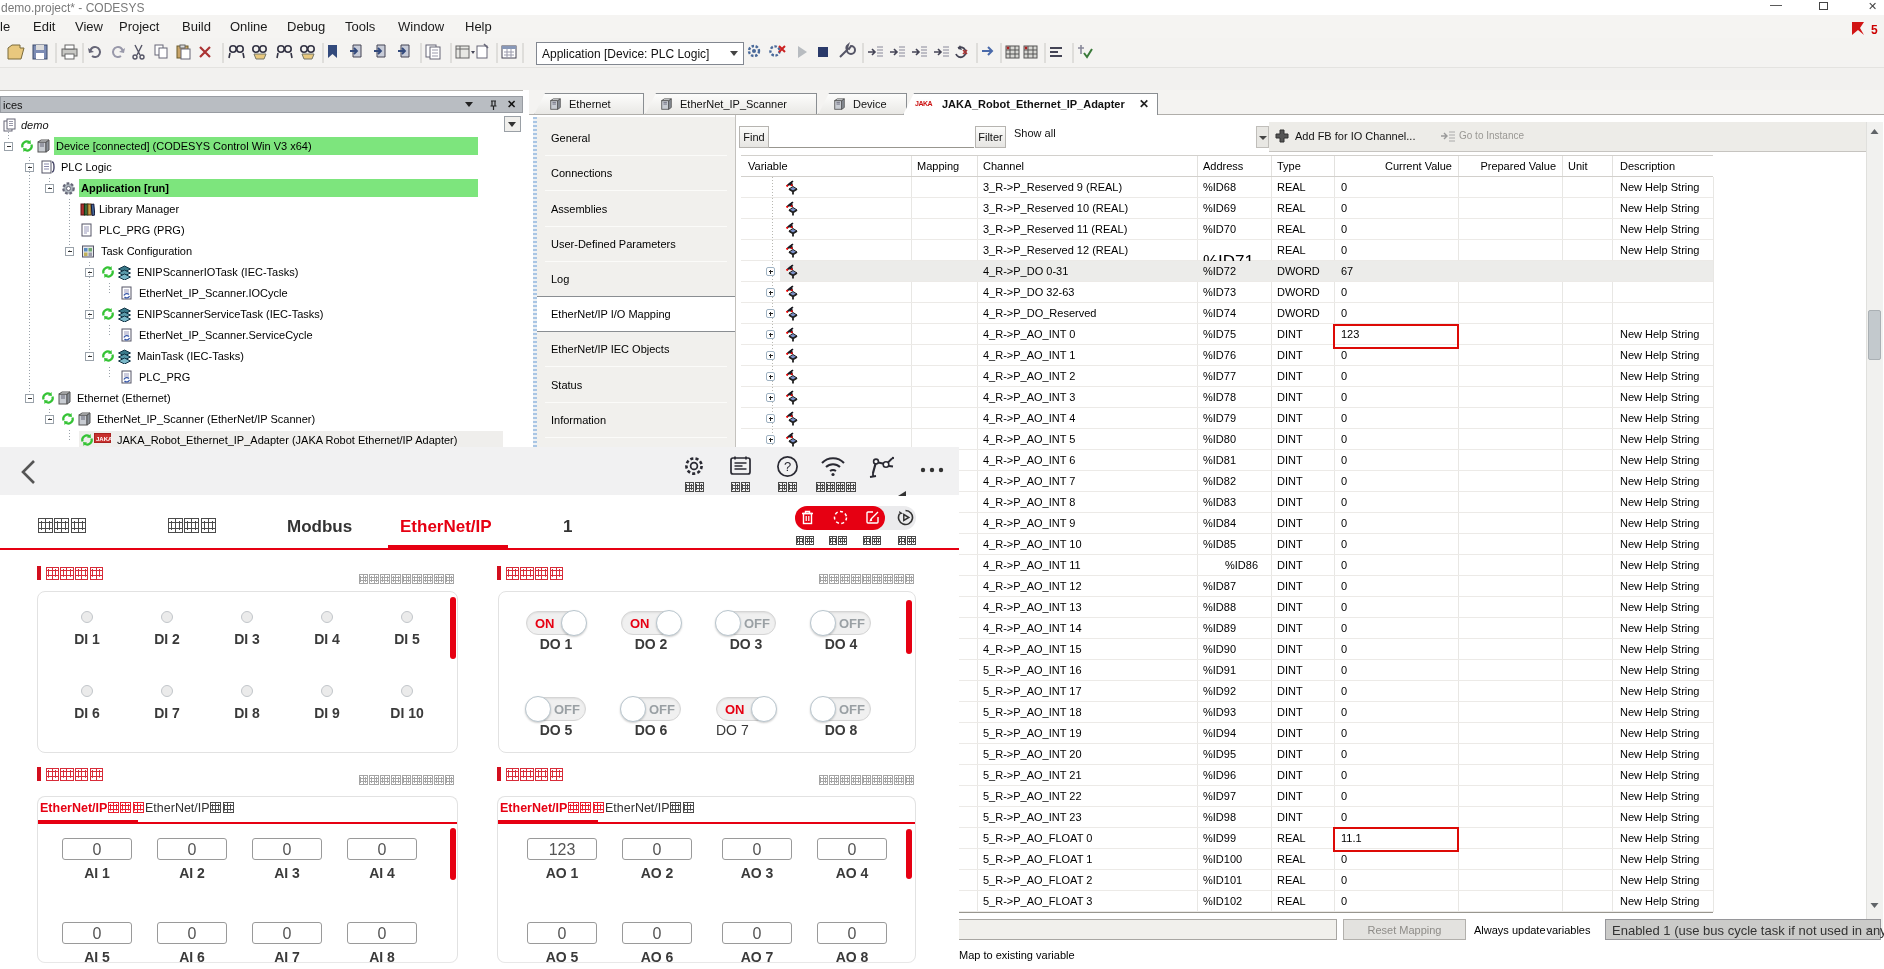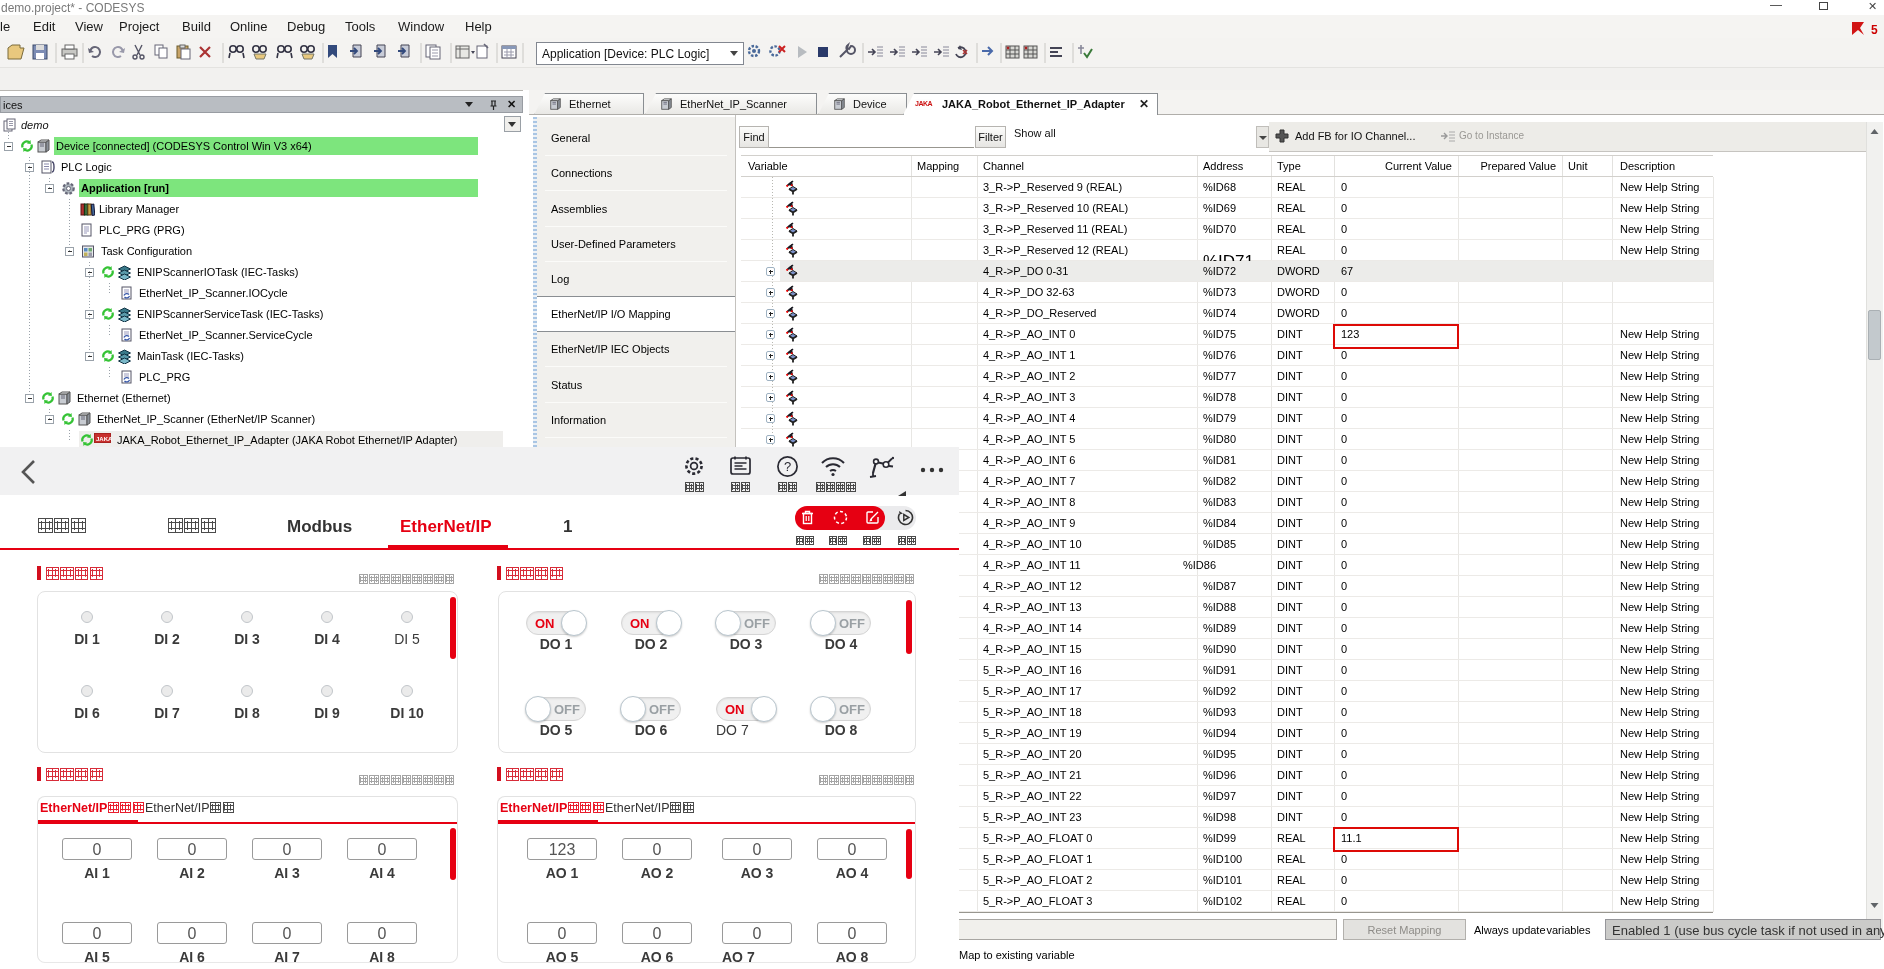--- a/index.html
+++ b/index.html
@@ -785,21 +785,21 @@
     </div>
 <svg class="a" style="left:43px;top:3px" width="14" height="15" viewBox="0 0 14 15">
       <path d="M8 1 l1 5 -6-1 2-2z" fill="#1a1a22"></path>
       <path d="M9 1 l-6 5" stroke="#1a1a22" stroke-width="1.6"></path>
       <circle cx="3.2" cy="5.8" r="1.1" fill="#e00"></circle>
       <circle cx="7.8" cy="5.2" r="1" fill="#e00"></circle>
       <path d="M9 6.5 l4 2.5 -4 2.5 -4-2.5z" fill="#7a90c8" stroke="#222"></path>
       <path d="M5 9 l4 2.5 4-2.5 M9 11.5 v3" stroke="#222" stroke-width="1.8" fill="none"></path>
     </svg>
 <div class="a" style="left:242px;top:0;height:21px;line-height:21px;font-size:11px;color:#000;white-space:nowrap">4_R-&gt;P_AO_INT 11</div>
-<div class="a" style="left:442px;top:0;height:21px;line-height:21px;font-size:11px;color:#000">%ID86</div>
+<div class="a" style="left:484px;top:0;height:21px;line-height:21px;font-size:11px;color:#000">%ID86</div>
 <div class="a" style="left:536px;top:0;height:21px;line-height:21px;font-size:11px;color:#000">DINT</div>
 <div class="a" style="left:600px;top:0;height:21px;line-height:21px;font-size:11px;color:#000">0</div>
 <div class="a" style="left:879px;top:0;height:21px;line-height:21px;font-size:11px;color:#000;white-space:nowrap">New Help String</div>
 </div>
 <div class="a" style="left:741px;top:576px;width:972px;height:21px">
 <div class="a" style="left:0;top:20px;width:972px;height:1px;background:#eceae7"></div>
 <div class="a" style="left:25px;top:6px;width:9px;height:9px;background:#fff;border:1px solid #9fb2c2;border-radius:2px">
       <div class="a" style="left:1.5px;top:3px;width:4px;height:1px;background:#222"></div>
       <div class="a" style="left:3px;top:1.5px;width:1px;height:4px;background:#222"></div>
     </div>
@@ -1218,21 +1218,21 @@
 <div class="a" style="left:450px;top:150px;width:6px;height:62px;background:#e60012;border-radius:3px"></div>
 <div class="a" style="left:81px;top:164px;width:12px;height:12px;border-radius:50%;background:#ebebeb;border:1px solid #c2c6ca"></div>
 <div class="a" style="left:57px;top:184px;width:60px;text-align:center;font-size:14px;font-weight:600;color:#3a3a3a">DI 1</div>
 <div class="a" style="left:161px;top:164px;width:12px;height:12px;border-radius:50%;background:#ebebeb;border:1px solid #c2c6ca"></div>
 <div class="a" style="left:137px;top:184px;width:60px;text-align:center;font-size:14px;font-weight:600;color:#3a3a3a">DI 2</div>
 <div class="a" style="left:241px;top:164px;width:12px;height:12px;border-radius:50%;background:#ebebeb;border:1px solid #c2c6ca"></div>
 <div class="a" style="left:217px;top:184px;width:60px;text-align:center;font-size:14px;font-weight:600;color:#3a3a3a">DI 3</div>
 <div class="a" style="left:321px;top:164px;width:12px;height:12px;border-radius:50%;background:#ebebeb;border:1px solid #c2c6ca"></div>
 <div class="a" style="left:297px;top:184px;width:60px;text-align:center;font-size:14px;font-weight:600;color:#3a3a3a">DI 4</div>
 <div class="a" style="left:401px;top:164px;width:12px;height:12px;border-radius:50%;background:#ebebeb;border:1px solid #c2c6ca"></div>
-<div class="a" style="left:377px;top:184px;width:60px;text-align:center;font-size:14px;font-weight:400;color:#3a3a3a">DI 5</div>
+<div class="a" style="left:377px;top:184px;width:60px;text-align:center;font-size:14px;font-weight:700;color:#3a3a3a">DI 5</div>
 <div class="a" style="left:81px;top:238px;width:12px;height:12px;border-radius:50%;background:#ebebeb;border:1px solid #c2c6ca"></div>
 <div class="a" style="left:57px;top:258px;width:60px;text-align:center;font-size:14px;font-weight:600;color:#3a3a3a">DI 6</div>
 <div class="a" style="left:161px;top:238px;width:12px;height:12px;border-radius:50%;background:#ebebeb;border:1px solid #c2c6ca"></div>
 <div class="a" style="left:137px;top:258px;width:60px;text-align:center;font-size:14px;font-weight:600;color:#3a3a3a">DI 7</div>
 <div class="a" style="left:241px;top:238px;width:12px;height:12px;border-radius:50%;background:#ebebeb;border:1px solid #c2c6ca"></div>
 <div class="a" style="left:217px;top:258px;width:60px;text-align:center;font-size:14px;font-weight:600;color:#3a3a3a">DI 8</div>
 <div class="a" style="left:321px;top:238px;width:12px;height:12px;border-radius:50%;background:#ebebeb;border:1px solid #c2c6ca"></div>
 <div class="a" style="left:297px;top:258px;width:60px;text-align:center;font-size:14px;font-weight:600;color:#3a3a3a">DI 9</div>
 <div class="a" style="left:401px;top:238px;width:12px;height:12px;border-radius:50%;background:#ebebeb;border:1px solid #c2c6ca"></div>
 <div class="a" style="left:377px;top:258px;width:60px;text-align:center;font-size:14px;font-weight:600;color:#3a3a3a">DI 10</div>
@@ -1309,16 +1309,16 @@
     <div class="a" style="left:622px;top:418px;width:70px;text-align:center;font-size:14px;font-weight:600;color:#3a3a3a">AO 2</div>
     <div class="a" style="left:722px;top:391px;width:70px;height:22px;border:1px solid #9a9a9a;border-radius:3px;font-size:16px;color:#555;text-align:center;line-height:21px">0</div>
     <div class="a" style="left:722px;top:418px;width:70px;text-align:center;font-size:14px;font-weight:600;color:#3a3a3a">AO 3</div>
     <div class="a" style="left:817px;top:391px;width:70px;height:22px;border:1px solid #9a9a9a;border-radius:3px;font-size:16px;color:#555;text-align:center;line-height:21px">0</div>
     <div class="a" style="left:817px;top:418px;width:70px;text-align:center;font-size:14px;font-weight:600;color:#3a3a3a">AO 4</div>
     <div class="a" style="left:527px;top:475px;width:70px;height:22px;border:1px solid #9a9a9a;border-radius:3px;font-size:16px;color:#555;text-align:center;line-height:21px">0</div>
     <div class="a" style="left:527px;top:502px;width:70px;text-align:center;font-size:14px;font-weight:600;color:#3a3a3a">AO 5</div>
     <div class="a" style="left:622px;top:475px;width:70px;height:22px;border:1px solid #9a9a9a;border-radius:3px;font-size:16px;color:#555;text-align:center;line-height:21px">0</div>
     <div class="a" style="left:622px;top:502px;width:70px;text-align:center;font-size:14px;font-weight:600;color:#3a3a3a">AO 6</div>
     <div class="a" style="left:722px;top:475px;width:70px;height:22px;border:1px solid #9a9a9a;border-radius:3px;font-size:16px;color:#555;text-align:center;line-height:21px">0</div>
-    <div class="a" style="left:722px;top:502px;width:70px;text-align:left;font-size:14px;font-weight:600;color:#3a3a3a">AO 7</div>
+    <div class="a" style="left:722px;top:502px;width:70px;text-align:center;font-size:14px;font-weight:600;color:#3a3a3a">AO 7</div>
     <div class="a" style="left:817px;top:475px;width:70px;height:22px;border:1px solid #9a9a9a;border-radius:3px;font-size:16px;color:#555;text-align:center;line-height:21px">0</div>
     <div class="a" style="left:817px;top:502px;width:70px;text-align:center;font-size:14px;font-weight:600;color:#3a3a3a">AO 8</div>
 <div class="a" style="left:906px;top:382px;width:6px;height:50px;background:#e60012;border-radius:3px"></div>
 </div>
 </body></html>

